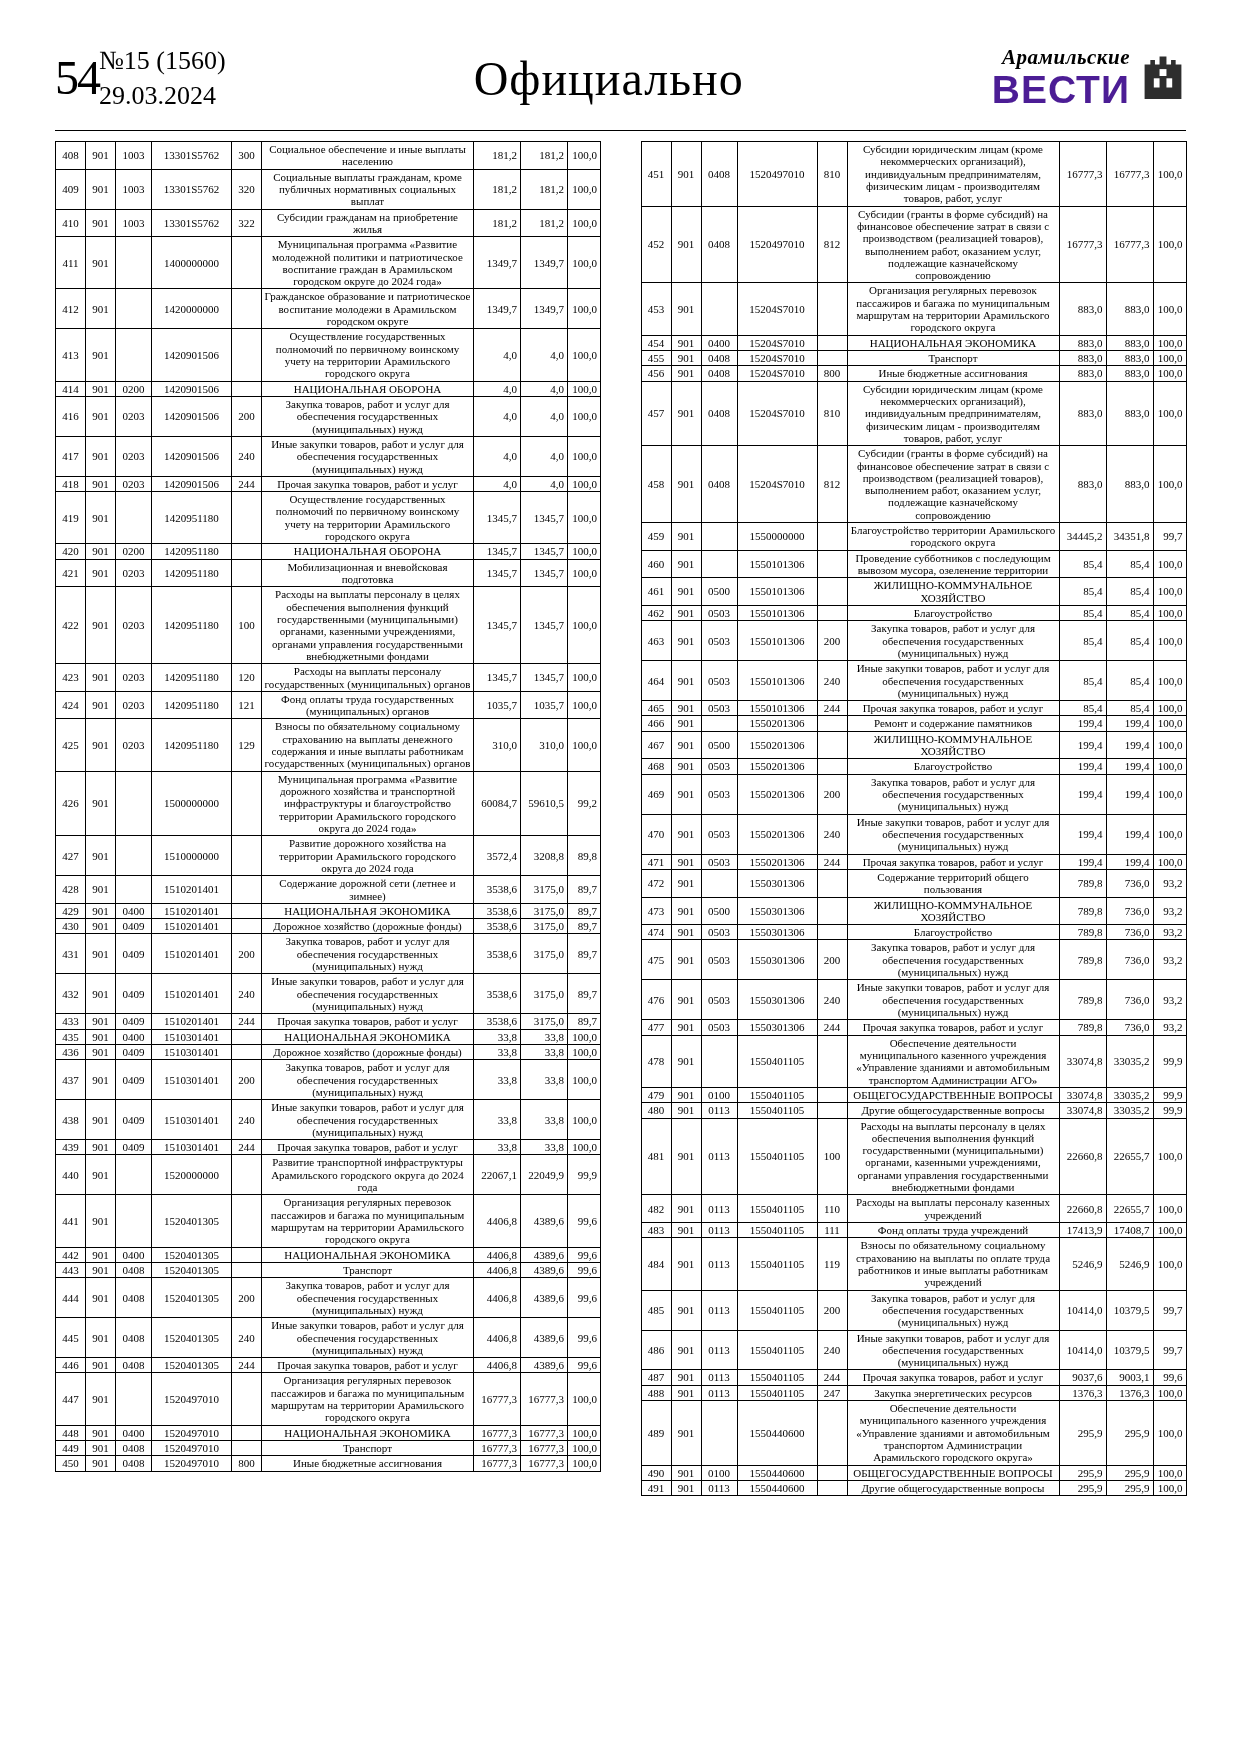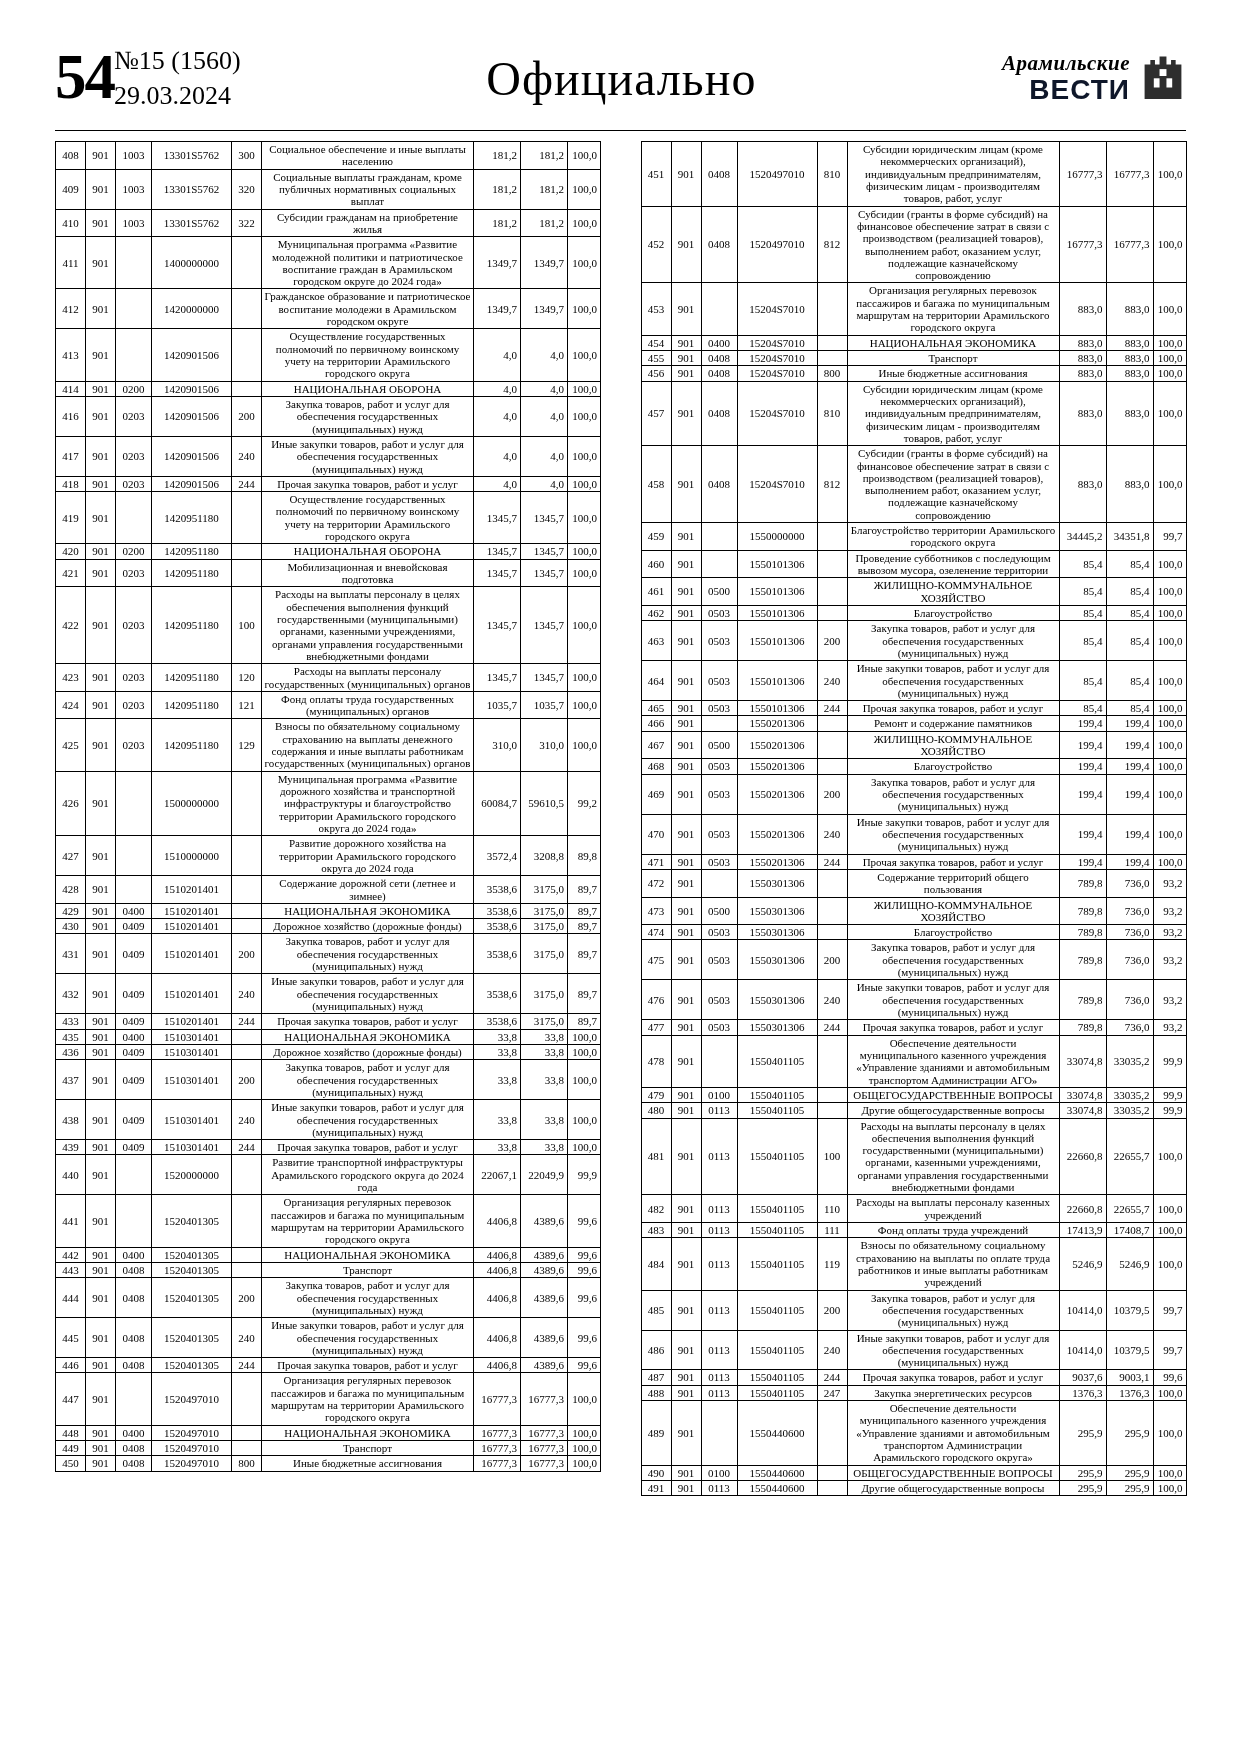--- a/index.html
+++ b/index.html
@@ -4,27 +4,27 @@
 <style>
   html,body{margin:0;padding:0;}
   body{
     width:1241px;height:1754px;overflow:hidden;background:#fff;color:#000;
     font-family:"Liberation Serif", serif;
   }
   .page{padding:30px 55px 0 55px;}
   
   .masthead{display:flex;align-items:center;justify-content:space-between;height:96px;}
   .mh-left{display:flex;align-items:center;}
-  .page-num{font-size:63px;font-weight:bold;line-height:0.85;letter-spacing:-2px;}
+  .page-num{font-size:48px;font-weight:normal;line-height:0.85;letter-spacing:-2px;}
   .issue-block{margin-left:0;font-size:26px;line-height:1.35;}
   .section-title{font-size:48px;letter-spacing:1px;}
   .brand{display:flex;align-items:center;gap:10px;}
   .brand-text{text-align:right;line-height:1;}
   .brand-top{font-size:21px;font-weight:bold;font-style:italic;letter-spacing:0.5px;}
-  .brand-bottom{font-family:"Liberation Sans",sans-serif;font-size:28px;font-weight:900;letter-spacing:1px;margin-top:2px;color:#0f172a;}
+  .brand-bottom{font-family:"Liberation Sans",sans-serif;font-size:39px;font-weight:900;letter-spacing:1px;margin-top:2px;color:#4c1d95;}
   .emblem{flex:0 0 auto;}
   .rule{border-top:1.6px solid #000;margin:4px 0 10px 0;}
   
   .columns{display:flex;gap:40px;align-items:flex-start;}
   .col{flex:1;min-width:0;}
   table.budget{border-collapse:collapse;width:100%;table-layout:fixed;}
   table.budget td{
     border:1px solid #000;
     font-size:11px;line-height:1.12;
     text-align:center;vertical-align:middle;

